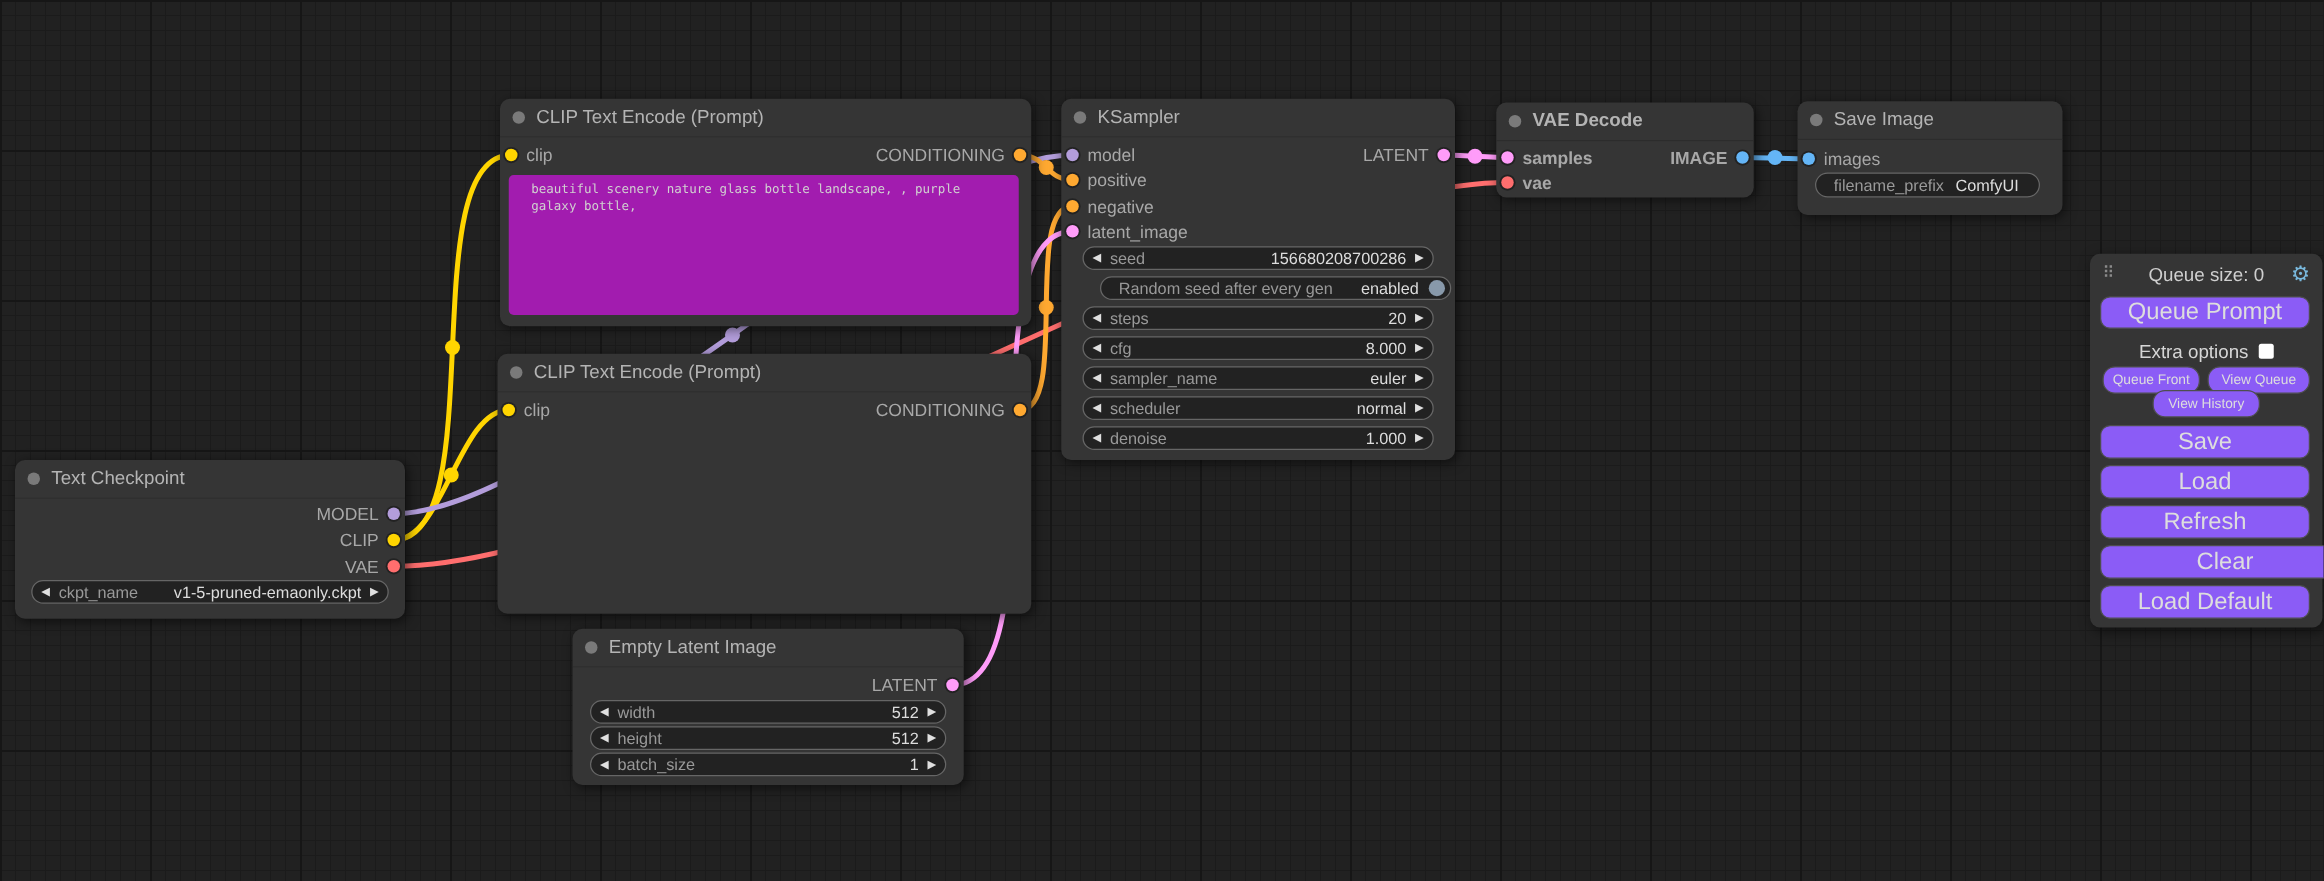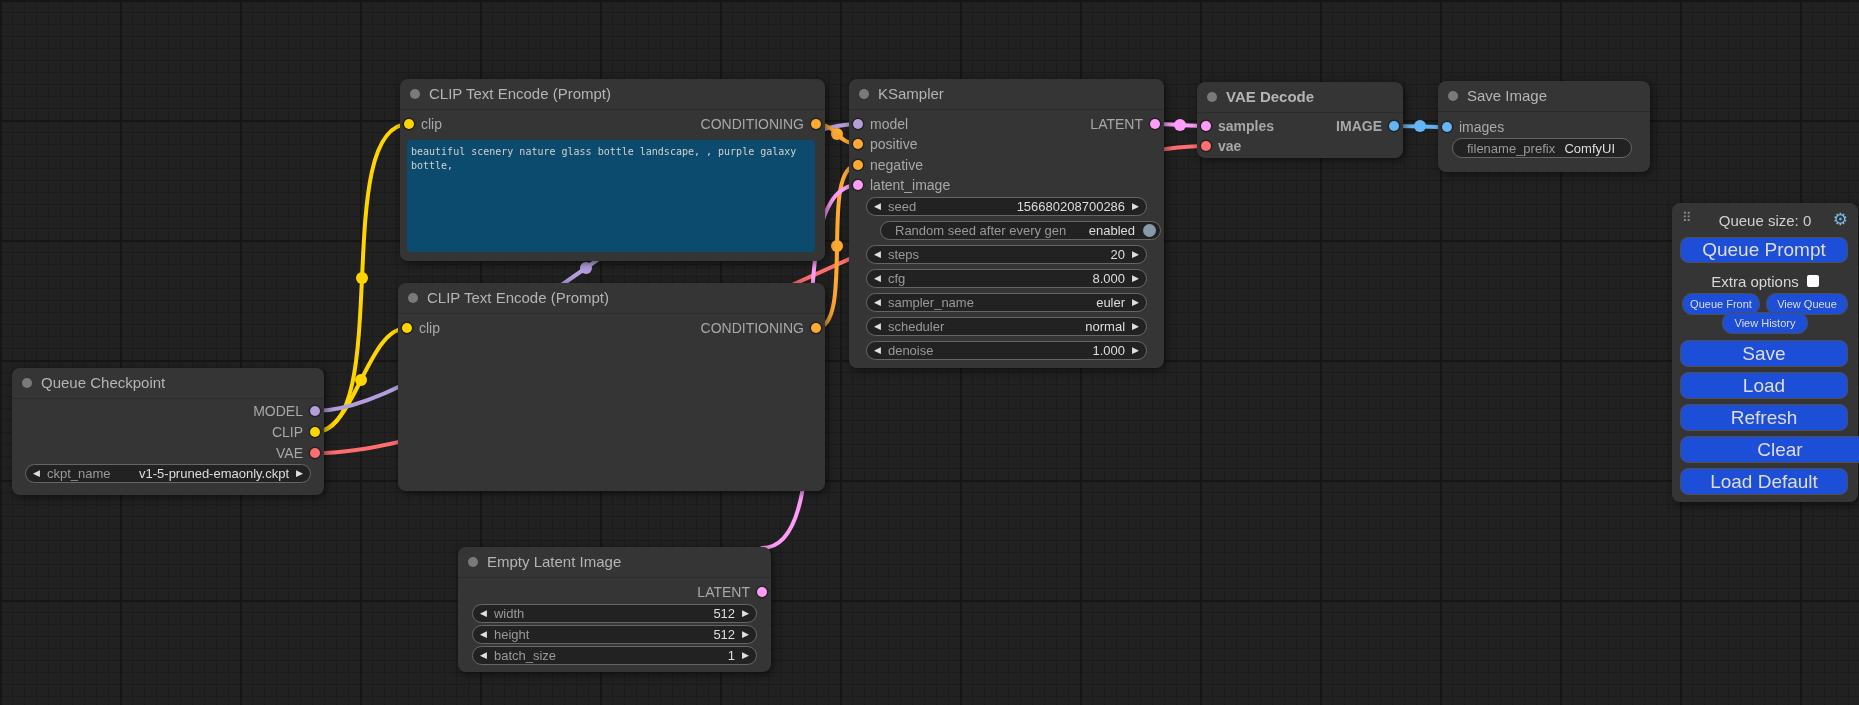--- a/index.html
+++ b/index.html
@@ -42,27 +42,27 @@
     border:1px solid #666666;border-radius:10px;display:flex;align-items:center;
     font-size:13px;color:#999;overflow:hidden;white-space:nowrap;justify-content:flex-end;}
   .widget .arrow{color:#E0E0E0;font-size:9px;padding:0 7px;line-height:17px;}
   .widget .w-label{color:#999;}
   .widget .w-label.pad{padding-left:14px;}
   .widget .w-value{margin-left:auto;color:#DDDDDD;}
   .widget .w-value.pad{padding-right:16px;}
   .toggle-dot{width:13px;height:13px;border-radius:50%;background:#8899AA;
     margin:0 4px 0 8px;flex:none;}
 
-  .prompt{position:absolute;box-sizing:border-box;background:#0c4a6e;color:#D0D0D0;
-    border-radius:4px;padding:5px 4px;font:10px "DejaVu Sans Mono",monospace;
+  .prompt{position:absolute;box-sizing:border-box;background:#a21caf;color:#D0D0D0;
+    border-radius:4px;padding:5px 18px;font:10px "DejaVu Sans Mono",monospace;
     line-height:14px;white-space:pre-wrap;word-break:break-word;}
 
   .menu{position:absolute;z-index:3;background:#353535;border-radius:8px;
     box-shadow:3px 3px 10px rgba(0,0,0,.5);color:#DDD;}
-  .menu-btn{position:absolute;box-sizing:border-box;background:#1d4ed8;
+  .menu-btn{position:absolute;box-sizing:border-box;background:#8b5cf6;
     border:1px solid #4E4E4E;border-radius:8px;color:#DDDDDD;font-size:19px;
     display:flex;align-items:center;justify-content:center;
     font-family:"Liberation Sans",sans-serif;cursor:pointer;}
   .menu-btn.small{font-size:11px;border-radius:10px;height:22px;}
   .queue-size{position:absolute;left:0;right:0;top:9px;text-align:center;
     font-size:15px;color:#CFCFCF;}
   .drag-handle{position:absolute;left:10px;top:7px;color:#8a8a8a;font-size:13px;}
   .gear{position:absolute;right:10px;top:6px;color:#79B8DC;font-size:17px;cursor:pointer;}
   .extra-row{position:absolute;left:0;right:0;display:flex;align-items:center;
     justify-content:center;font-size:15px;color:#D6D6D6;}
@@ -89,21 +89,21 @@
     <circle class="ld-cond" cx="837" cy="134" r="6"></circle>
     <circle class="ld-cond" cx="837" cy="246" r="6"></circle>
     <circle class="ld-latent" cx="810" cy="366" r="6"></circle>
     <circle class="ld-latent" cx="1180" cy="125" r="6"></circle>
     <circle class="ld-image" cx="1420" cy="126" r="6"></circle>
   </svg>
 
   <div class="node" style="left:12px;top:368px;width:312px;height:127px;">
     <div class="node-title">
       <span class="collapse-dot"></span>
-      <span>Queue Checkpoint</span>
+      <span>Text Checkpoint</span>
     </div>
     <div class="slot out" style="top:33px">
       <span>MODEL</span>
       <span class="slot-dot dot-model"></span>
     </div>
     <div class="slot out" style="top:54px">
       <span>CLIP</span>
       <span class="slot-dot dot-clip"></span>
     </div>
     <div class="slot out" style="top:75px">
@@ -211,21 +211,21 @@
       <span class="arrow">▶</span>
     </div>
     <div class="widget" style="left:17px;top:262px;width:281px;">
       <span class="arrow">◀</span>
       <span class="w-label">denoise</span>
       <span class="w-value">1.000</span>
       <span class="arrow">▶</span>
     </div>
   </div>
 
-  <div class="node" style="left:458px;top:503px;width:313px;height:125px;margin-top:44px;">
+  <div class="node" style="left:458px;top:503px;width:313px;height:125px;">
     <div class="node-title">
       <span class="collapse-dot"></span>
       <span>Empty Latent Image</span>
     </div>
     <div class="slot out" style="top:35px">
       <span>LATENT</span>
       <span class="slot-dot dot-latent"></span>
     </div>
     <div class="widget" style="left:14px;top:57px;width:285px;">
       <span class="arrow">◀</span>

